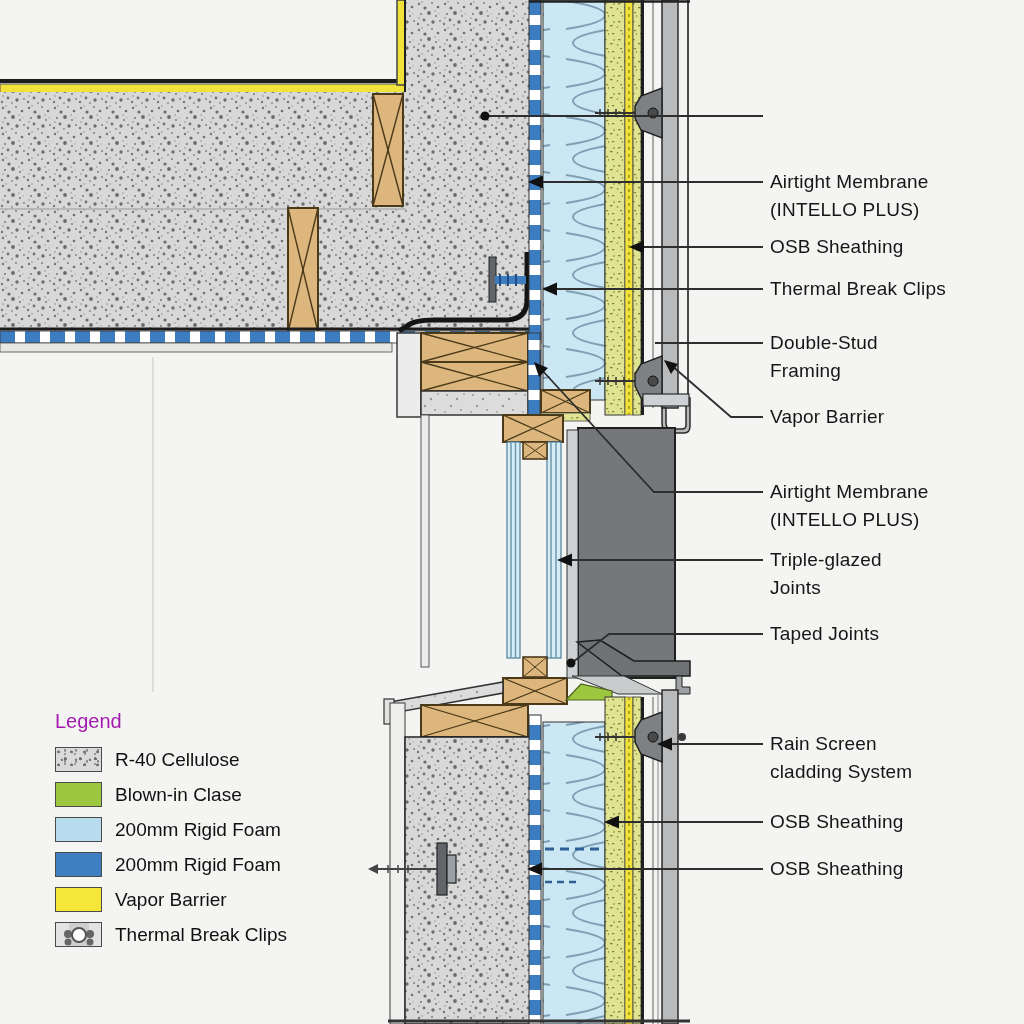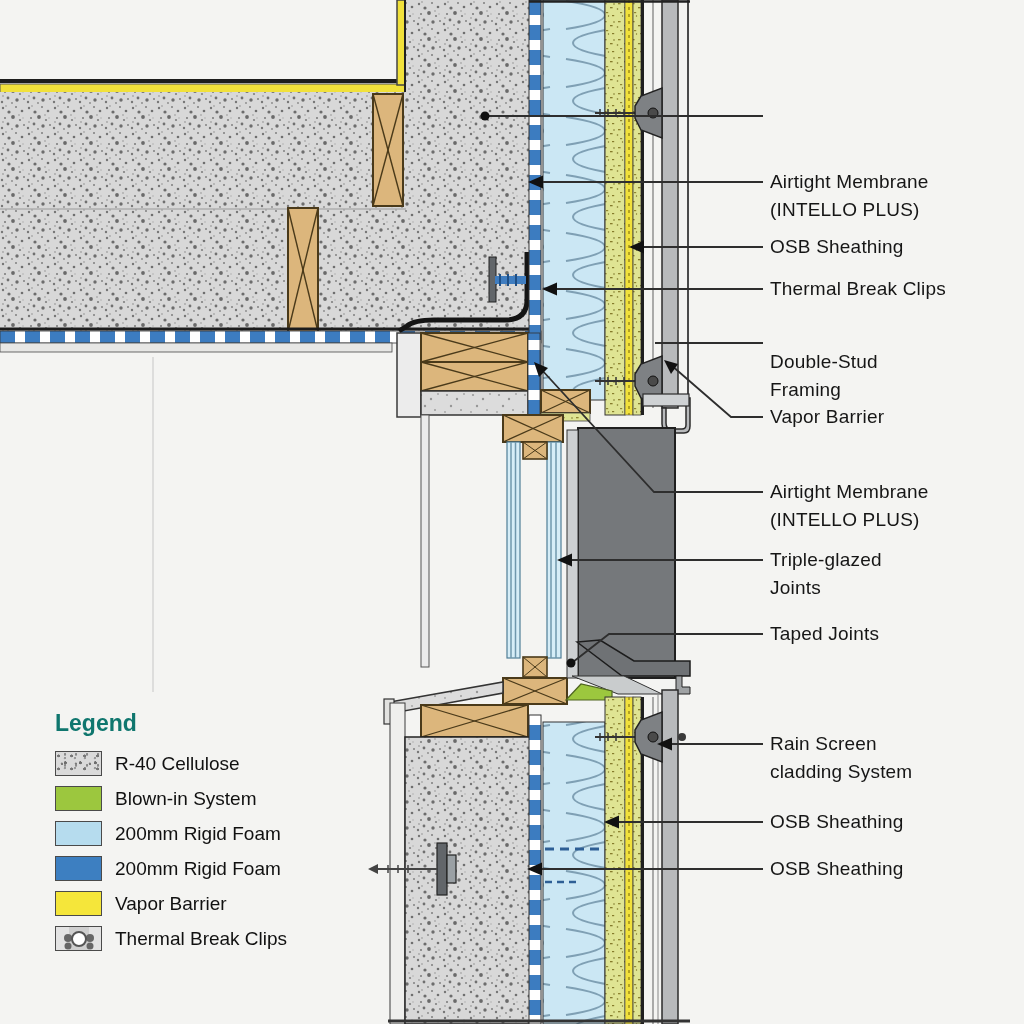--- a/index.html
+++ b/index.html
@@ -8,21 +8,21 @@
     background:#f4f4f2;
     font-family:"Liberation Sans", sans-serif;
   }
   #stage{position:absolute;inset:0;width:1024px;height:1024px;}
   svg.drawing{position:absolute;left:0;top:0;}
   .callout{
     position:absolute;left:770px;
     font-size:19px;line-height:28px;color:#161616;letter-spacing:.2px;
   }
   .legend{position:absolute;left:55px;top:710px;width:330px;}
-  .legend-title{font-size:23px;font-weight:bold;color:#0f766e;margin-bottom:14px;}
+  .legend-title{font-size:20px;font-weight:normal;color:#a21caf;margin-bottom:14px;}
   .legend-row{display:flex;align-items:center;height:25px;margin-bottom:10px;}
   .swatch{width:47px;height:25px;border:1.6px solid #4a4a4a;box-sizing:border-box;
     margin-right:13px;flex:0 0 auto;position:relative;}
   .sw-cellulose{
     background-color:#dadada;
     background-image:
       radial-gradient(circle at 20% 30%, #767676 1.2px, transparent 1.7px),
       radial-gradient(circle at 62% 72%, #6e6e6e 1.3px, transparent 1.8px),
       radial-gradient(circle at 82% 22%, #8a8a8a 1px, transparent 1.5px),
       radial-gradient(circle at 42% 84%, #7a7a7a 1px, transparent 1.5px),
@@ -297,38 +297,38 @@
     <polygon points="557,560 572,553.5 572,566.5"></polygon>
     <polygon points="657,744 672,737.5 672,750.5"></polygon>
     <polygon points="604,822 619,815.5 619,828.5"></polygon>
     <polygon points="527,869 542,862.5 542,875.5"></polygon>
   </g>
 </svg>
 
   <div class="callout" style="top:168px;width:210px;">Airtight Membrane (INTELLO PLUS)</div>
   <div class="callout" style="top:233px;width:230px;">OSB Sheathing</div>
   <div class="callout" style="top:275px;width:230px;">Thermal Break Clips</div>
-  <div class="callout" style="top:329px;width:135px;margin-top:19px;">Double-Stud Framing</div>
+  <div class="callout" style="top:329px;width:135px;">Double-Stud Framing</div>
   <div class="callout" style="top:403px;width:230px;">Vapor Barrier</div>
   <div class="callout" style="top:478px;width:210px;">Airtight Membrane (INTELLO PLUS)</div>
   <div class="callout" style="top:546px;width:150px;">Triple-glazed Joints</div>
   <div class="callout" style="top:730px;width:175px;">Rain Screen cladding System</div>
   <div class="callout" style="top:620px;width:230px;">Taped Joints</div>
   <div class="callout" style="top:808px;width:230px;">OSB Sheathing</div>
   <div class="callout" style="top:855px;width:230px;">OSB Sheathing</div>
 
   <div class="legend">
     <div class="legend-title">Legend</div>
     <div class="legend-row">
       <span class="swatch sw-cellulose"></span>
       <span class="legend-label">R-40 Cellulose</span>
     </div>
     <div class="legend-row">
       <span class="swatch sw-green"></span>
-      <span class="legend-label">Blown-in System</span>
+      <span class="legend-label">Blown-in Clase</span>
     </div>
     <div class="legend-row">
       <span class="swatch sw-lightblue"></span>
       <span class="legend-label">200mm Rigid Foam</span>
     </div>
     <div class="legend-row">
       <span class="swatch sw-blue"></span>
       <span class="legend-label">200mm Rigid Foam</span>
     </div>
     <div class="legend-row">

